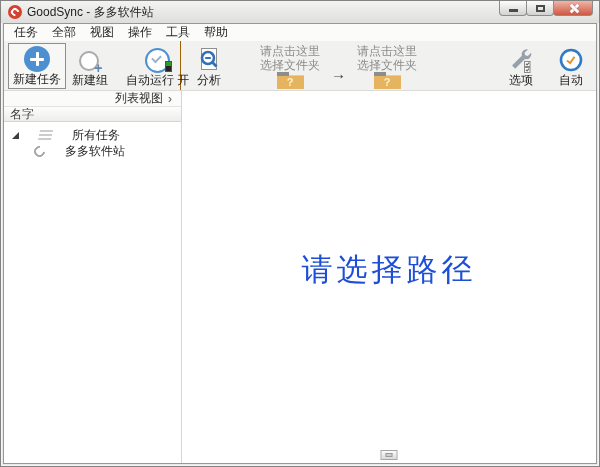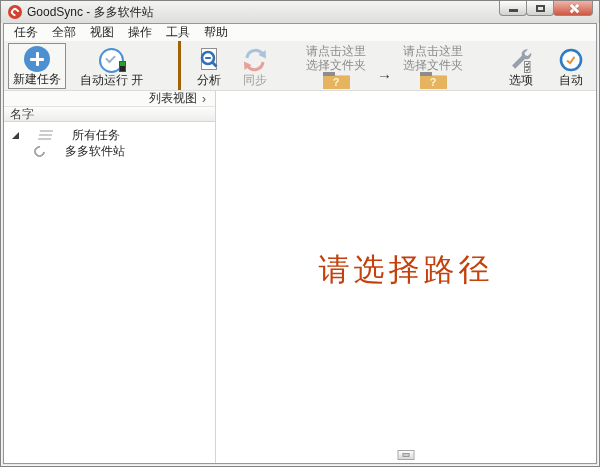--- a/index.html
+++ b/index.html
@@ -34,21 +34,21 @@
     display:flex;flex-direction:column;min-height:0;}
 
   
   .menubar{height:17px;flex:none;display:flex;align-items:center;background:#fbfbfa;
     padding-left:3px;font-size:12px;color:#262626;}
   .menu-item{padding:1px 7px;cursor:default;}
 
   
   .toolbar{height:50px;flex:none;display:flex;background:#f1f1ef;border-bottom:1px solid #dbdbd9;}
   .tb-left{width:177px;flex:none;display:flex;align-items:stretch;gap:2px;
-    padding:2px 0 1px 4px;border-right:3px solid #a16207;}
+    padding:2px 0 1px 4px;border-right:1px solid #a16207;}
   .tb-main{flex:1;display:flex;align-items:stretch;padding:2px 6px 1px;min-width:0;}
   .tbtn{display:flex;flex-direction:column;align-items:center;justify-content:flex-end;
     padding:1px 4px 2px;font-size:12px;color:#1f1f1f;line-height:13px;white-space:nowrap;cursor:default;}
   .tbtn .iconbox{height:28px;display:flex;align-items:center;justify-content:center;}
   .tbtn.selected{border:1px solid #8e8e8e;background:#f7f7f5;}
   .tbtn.disabled{color:#9d9d9d;}
 
   .ic-newtask{width:26px;height:26px;border-radius:50%;background:#4d90d2;position:relative;}
   .ic-newtask::before{content:"";position:absolute;left:6px;top:11.5px;width:14px;height:3px;background:#fff;border-radius:1px;}
   .ic-newtask::after{content:"";position:absolute;left:11.5px;top:6px;width:3px;height:14px;background:#fff;border-radius:1px;}
@@ -72,42 +72,42 @@
   .folder{width:27px;height:14px;background:#e6b35f;position:relative;margin-top:3px;
     display:flex;align-items:center;justify-content:center;border-top:1px solid #f0cc8d;}
   .folder::before{content:"";position:absolute;top:-4px;left:0;width:12px;height:4px;background:#8d8d8d;}
   .folder .qm{color:#fdf3cf;font-size:11px;font-weight:bold;line-height:12px;}
 
   .dir-arrow{align-self:flex-start;margin:22px 7px 0;font-size:15px;font-weight:bold;color:#3b3b3b;}
   .spacer{flex:1;}
 
   
   .content{flex:1;display:flex;min-height:0;position:relative;}
-  .sidebar{width:212px;flex:none;border-right:1px solid #d4d4d2;background:#fff;
+  .sidebar{width:178px;flex:none;border-right:1px solid #d4d4d2;background:#fff;
     display:flex;flex-direction:column;}
   .view-switch{height:15px;flex:none;display:flex;justify-content:flex-end;align-items:center;
     gap:5px;padding-right:9px;font-size:12px;color:#2e2e2e;background:#fbfbf9;cursor:default;}
   .view-switch .chev{color:#555;font-size:12px;}
   .col-header{height:16px;flex:none;display:flex;align-items:center;padding-left:6px;
     font-size:12px;color:#3d3d3d;background:linear-gradient(#fdfdfd,#ededeb);
     border-top:1px solid #e3e3e1;border-bottom:1px solid #d6d6d4;cursor:default;}
   .tree{padding-top:5px;font-size:12px;color:#1f1f1f;}
   .tree-row{height:16px;display:flex;align-items:center;gap:20px;cursor:default;}
   .tree-row.lvl0{padding-left:8px;}
   .tree-row.lvl1{padding-left:30px;}
   .tree-row.bold{font-weight:normal;}
   .tri{width:0;height:0;border-left:7px solid transparent;border-bottom:7px solid #3e3e3e;flex:none;}
   .stack{width:13px;height:10px;flex:none;transform:skewX(-12deg);
     background:repeating-linear-gradient(#c6c6c6 0 2px,transparent 2px 4px);opacity:.9;}
   .circ{width:11px;height:11px;flex:none;border:2px solid #a3a3a3;border-radius:50%;
     border-right-color:transparent;transform:rotate(-40deg);background:#fff;}
 
   .main{flex:1;position:relative;background:#fff;min-width:0;}
   .placeholder{position:absolute;left:50%;top:158px;transform:translateX(-50%);
-    font-family:"Liberation Serif",serif;font-size:31px;color:#c2410c;
+    font-family:"Liberation Serif",serif;font-size:31px;color:#1d4ed8;
     letter-spacing:4px;white-space:nowrap;}
   .splitter{position:absolute;left:50%;bottom:3px;transform:translateX(-50%);
     width:17px;height:10px;border:1px solid #a6a6a6;background:linear-gradient(#fcfcfc,#dadad8);
     display:flex;align-items:center;justify-content:center;padding:0;}
   .splitter .grip{width:7px;height:4px;border:1px solid #9a9a9a;background:#cfcfcd;}
 
   svg{display:block;}
 </style>
 </head>
 <body>
@@ -144,20 +144,26 @@
     </div>
 
     <div class="toolbar">
       <div class="tb-left">
         <div class="tbtn selected">
           <span class="iconbox">
               <span class="ic-newtask"></span>
             </span>
           <span>新建任务</span>
         </div>
+        <div class="tbtn">
+          <span class="iconbox">
+              <span class="ic-newgroup"></span>
+            </span>
+          <span>新建组</span>
+        </div>
         <div class="tbtn" style="margin-left:8px;">
           <span class="iconbox">
             <span class="ic-autorun">
                 <span class="ind"></span>
               </span>
           </span>
           <span>自动运行 开</span>
         </div>
       </div>
 
@@ -165,31 +171,20 @@
         <div class="tbtn" style="margin-left:5px;">
           <span class="iconbox">
             <svg width="26" height="26" viewBox="0 0 26 26">
               <rect x="5.5" y="1.5" width="15" height="21" fill="#ffffff" stroke="#8f8f8f"></rect>
               <circle cx="12" cy="11" r="6" fill="rgba(255,255,255,0.85)" stroke="#3270b8" stroke-width="2.6"></circle>
               <line x1="9.2" y1="11" x2="14.8" y2="11" stroke="#3270b8" stroke-width="2"></line>
               <line x1="16.3" y1="15.3" x2="20.5" y2="19.5" stroke="#3270b8" stroke-width="2.8"></line>
             </svg>
           </span>
           <span>分析</span>
-        </div>
-        <div class="tbtn disabled" style="margin-left:12px;">
-          <span class="iconbox">
-            <svg width="26" height="26" viewBox="0 0 26 26">
-              <path d="M5,11 A8.5,8.5 0 0 1 20,6.5" fill="none" stroke="#a9c3dd" stroke-width="3"></path>
-              <polygon points="23.5,3 24,11.5 16.5,8" fill="#a9c3dd"></polygon>
-              <path d="M21,15 A8.5,8.5 0 0 1 6,19.5" fill="none" stroke="#e7a198" stroke-width="3"></path>
-              <polygon points="2.5,23 2,14.5 9.5,18" fill="#e7a198"></polygon>
-            </svg>
-          </span>
-          <span>同步</span>
         </div>
 
         <div class="picker" style="margin-left:30px;">
           <span>请点击这里</span>
           <span>选择文件夹</span>
           <span class="folder">
             <span class="qm">?</span>
           </span>
         </div>
 

